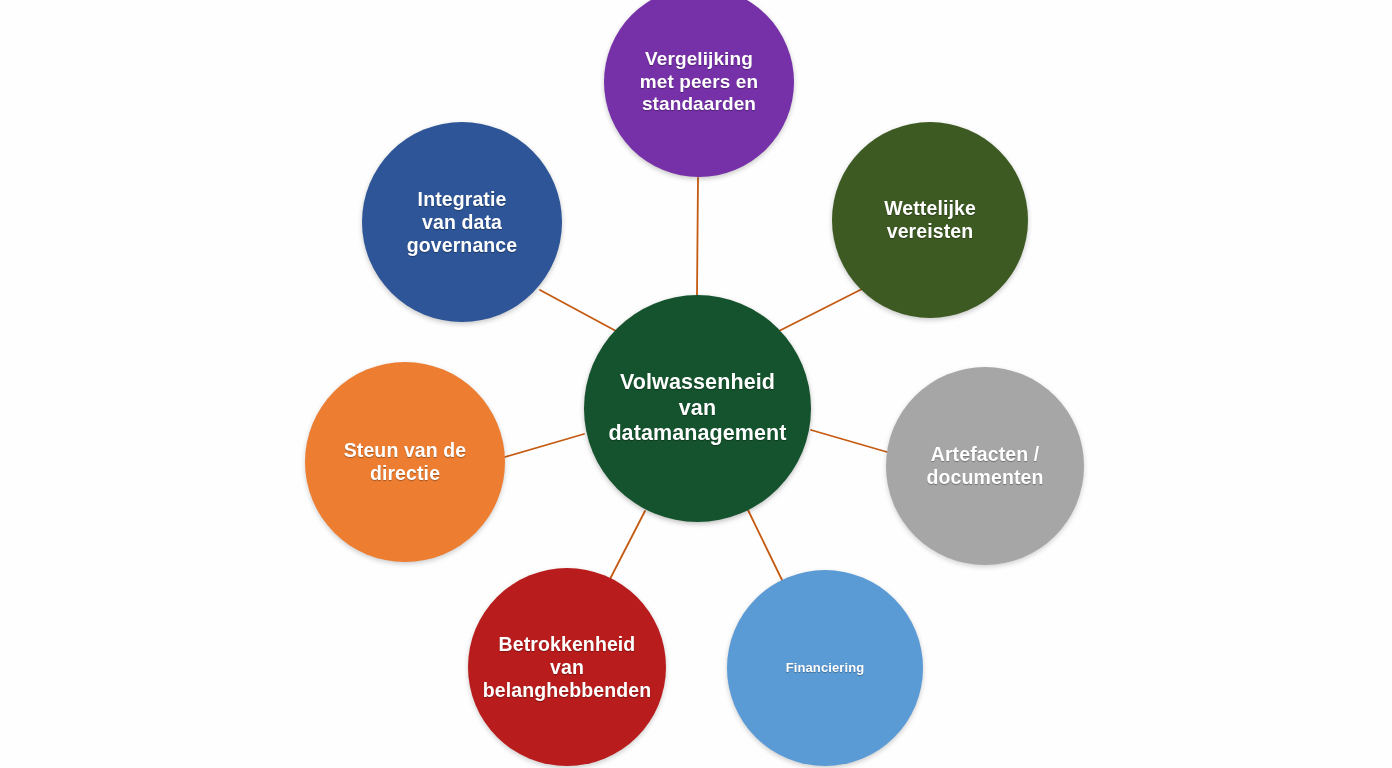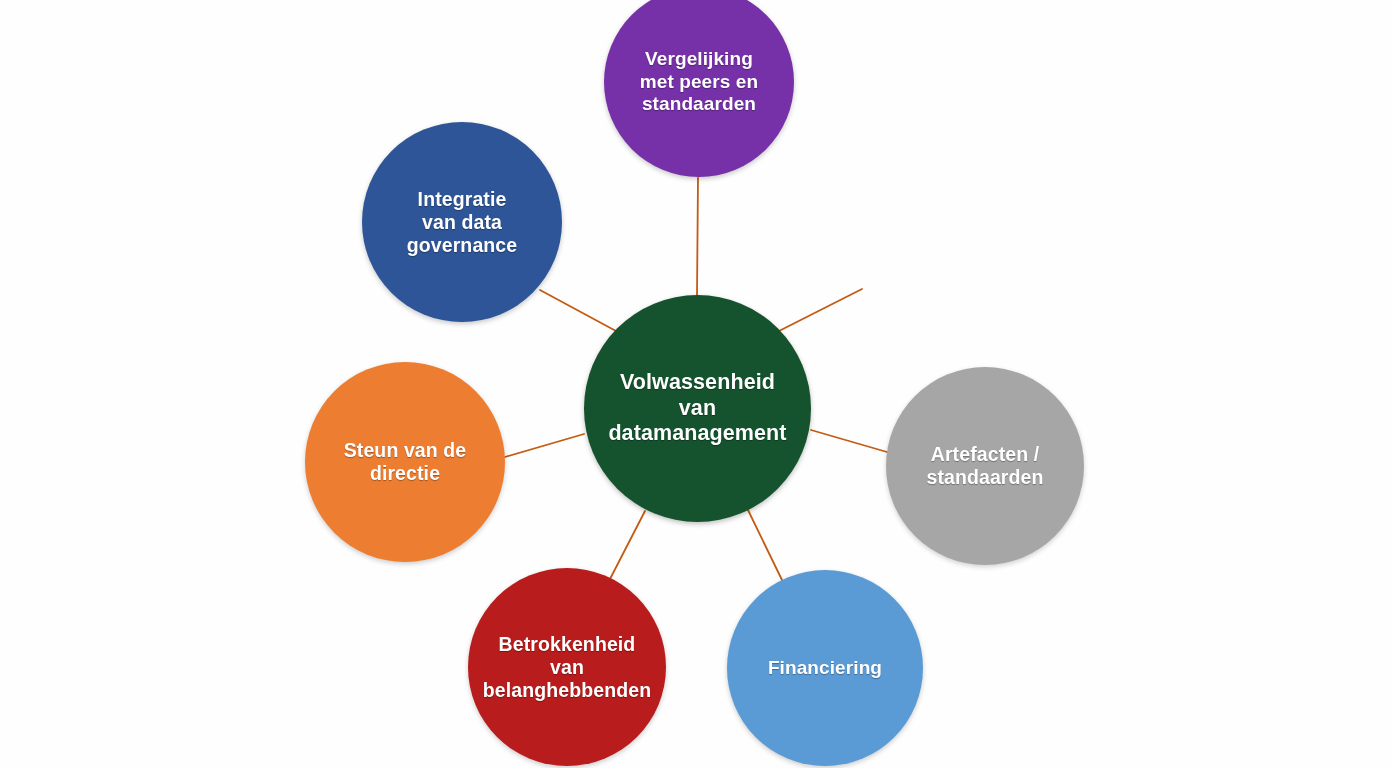--- a/index.html
+++ b/index.html
@@ -84,21 +84,21 @@
     background: #a6a6a6;
     font-size: 19.5px;
     box-shadow: 0 2px 5px rgba(0,0,0,0.18);
   }
   #node-funding {
     left: 727px;
     top: 570px;
     width: 196px;
     height: 196px;
     background: #5b9bd5;
-    font-size: 19px;
+    font-size: 13px;
     box-shadow: 0 2px 5px rgba(0,0,0,0.2);
   }
   #node-stakeholders {
     left: 468px;
     top: 568px;
     width: 198px;
     height: 198px;
     background: #b91c1c;
     font-size: 19.5px;
     box-shadow: 0 2px 5px rgba(0,0,0,0.2);
@@ -144,24 +144,28 @@
 van
 datamanagement</span>
   </div>
 
   <div class="node" id="node-peers">
     <span class="node-label">Vergelijking
 met peers en
 standaarden</span>
   </div>
 
+  <div class="node" id="node-legal">
+    <span class="node-label">Wettelijke
+vereisten</span>
+  </div>
 
   <div class="node" id="node-artifacts">
     <span class="node-label">Artefacten /
-standaarden</span>
+documenten</span>
   </div>
 
   <div class="node" id="node-funding">
     <span class="node-label">Financiering</span>
   </div>
 
   <div class="node" id="node-stakeholders">
     <span class="node-label">Betrokkenheid
 van
 belanghebbenden</span>

